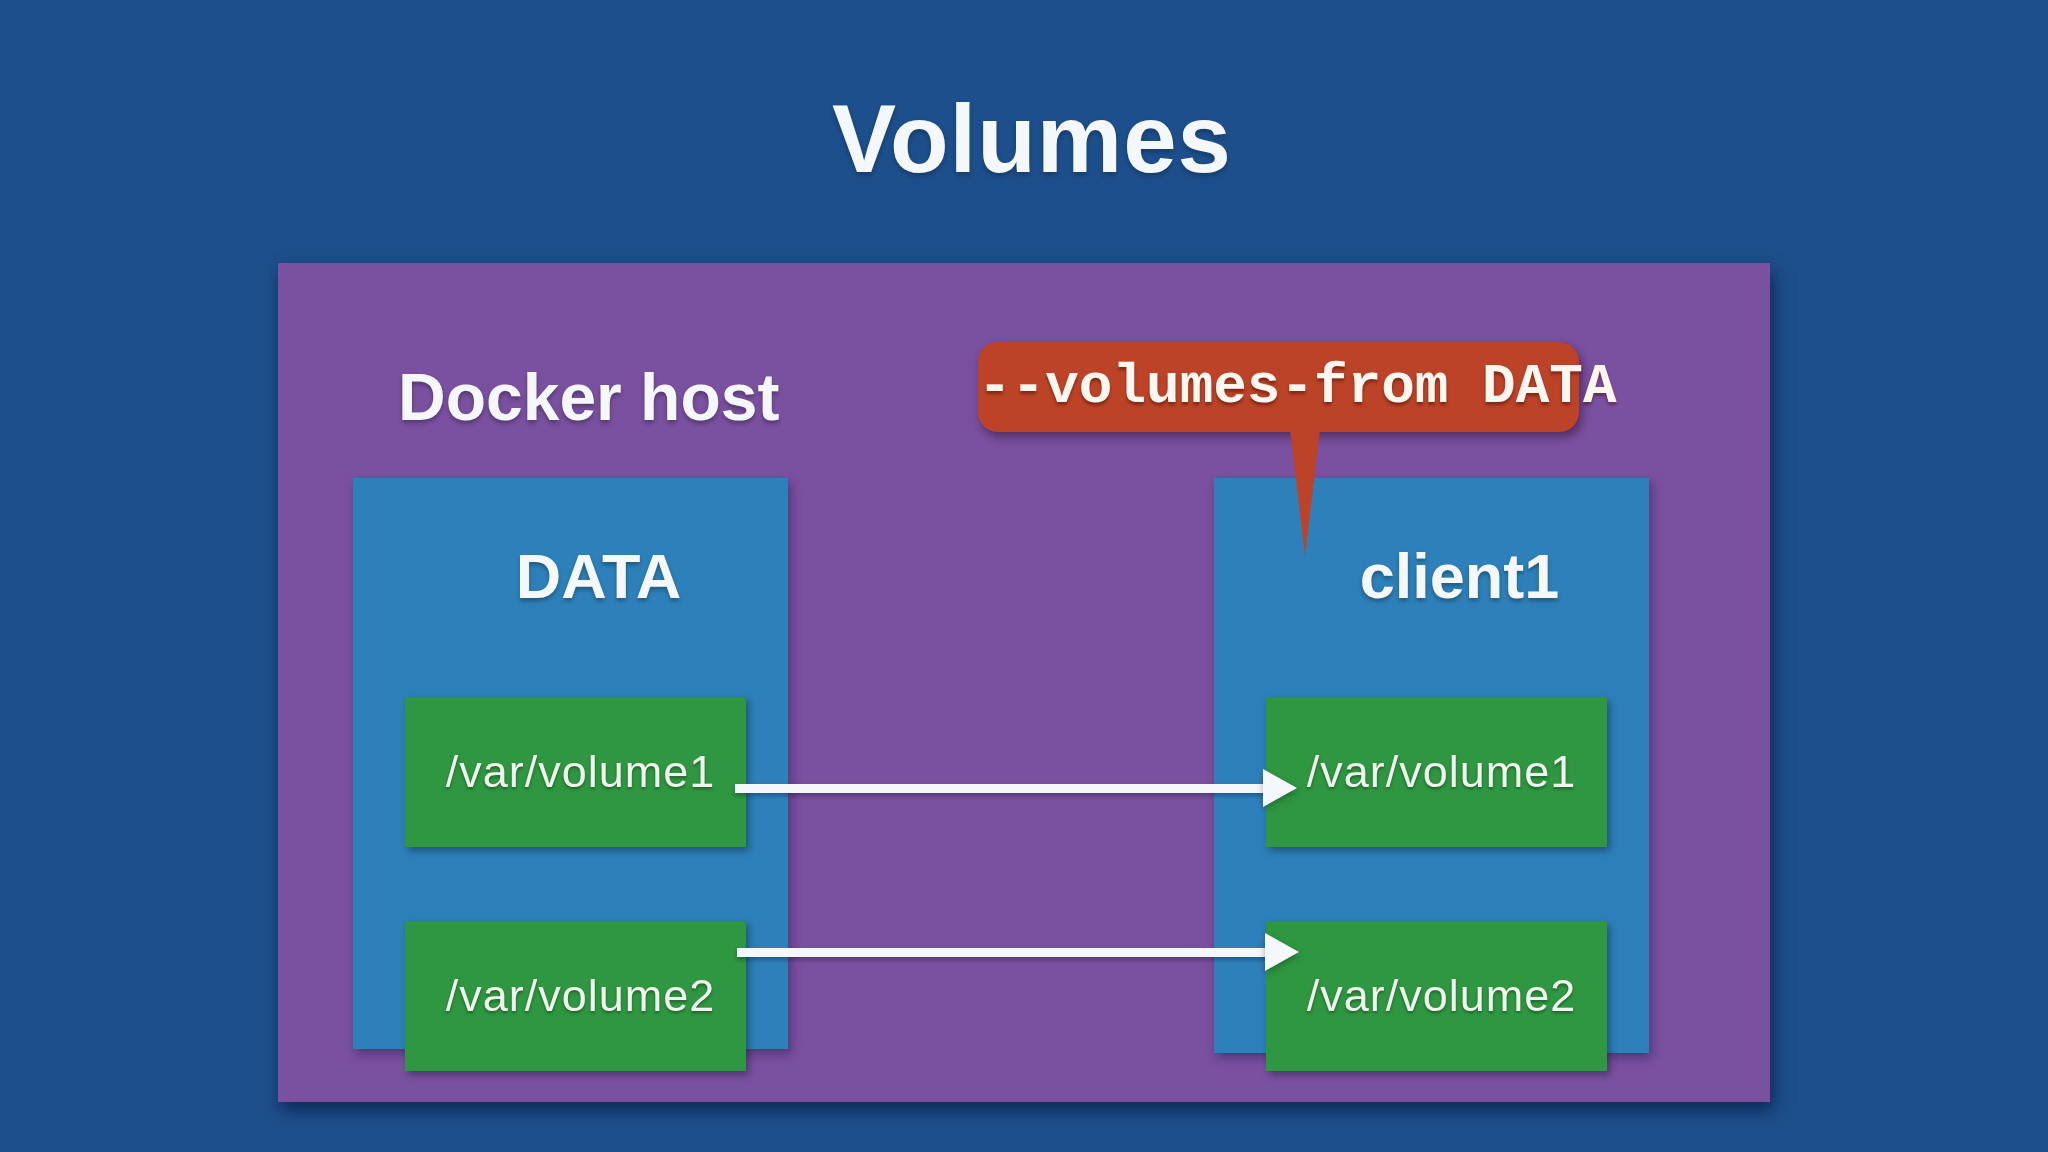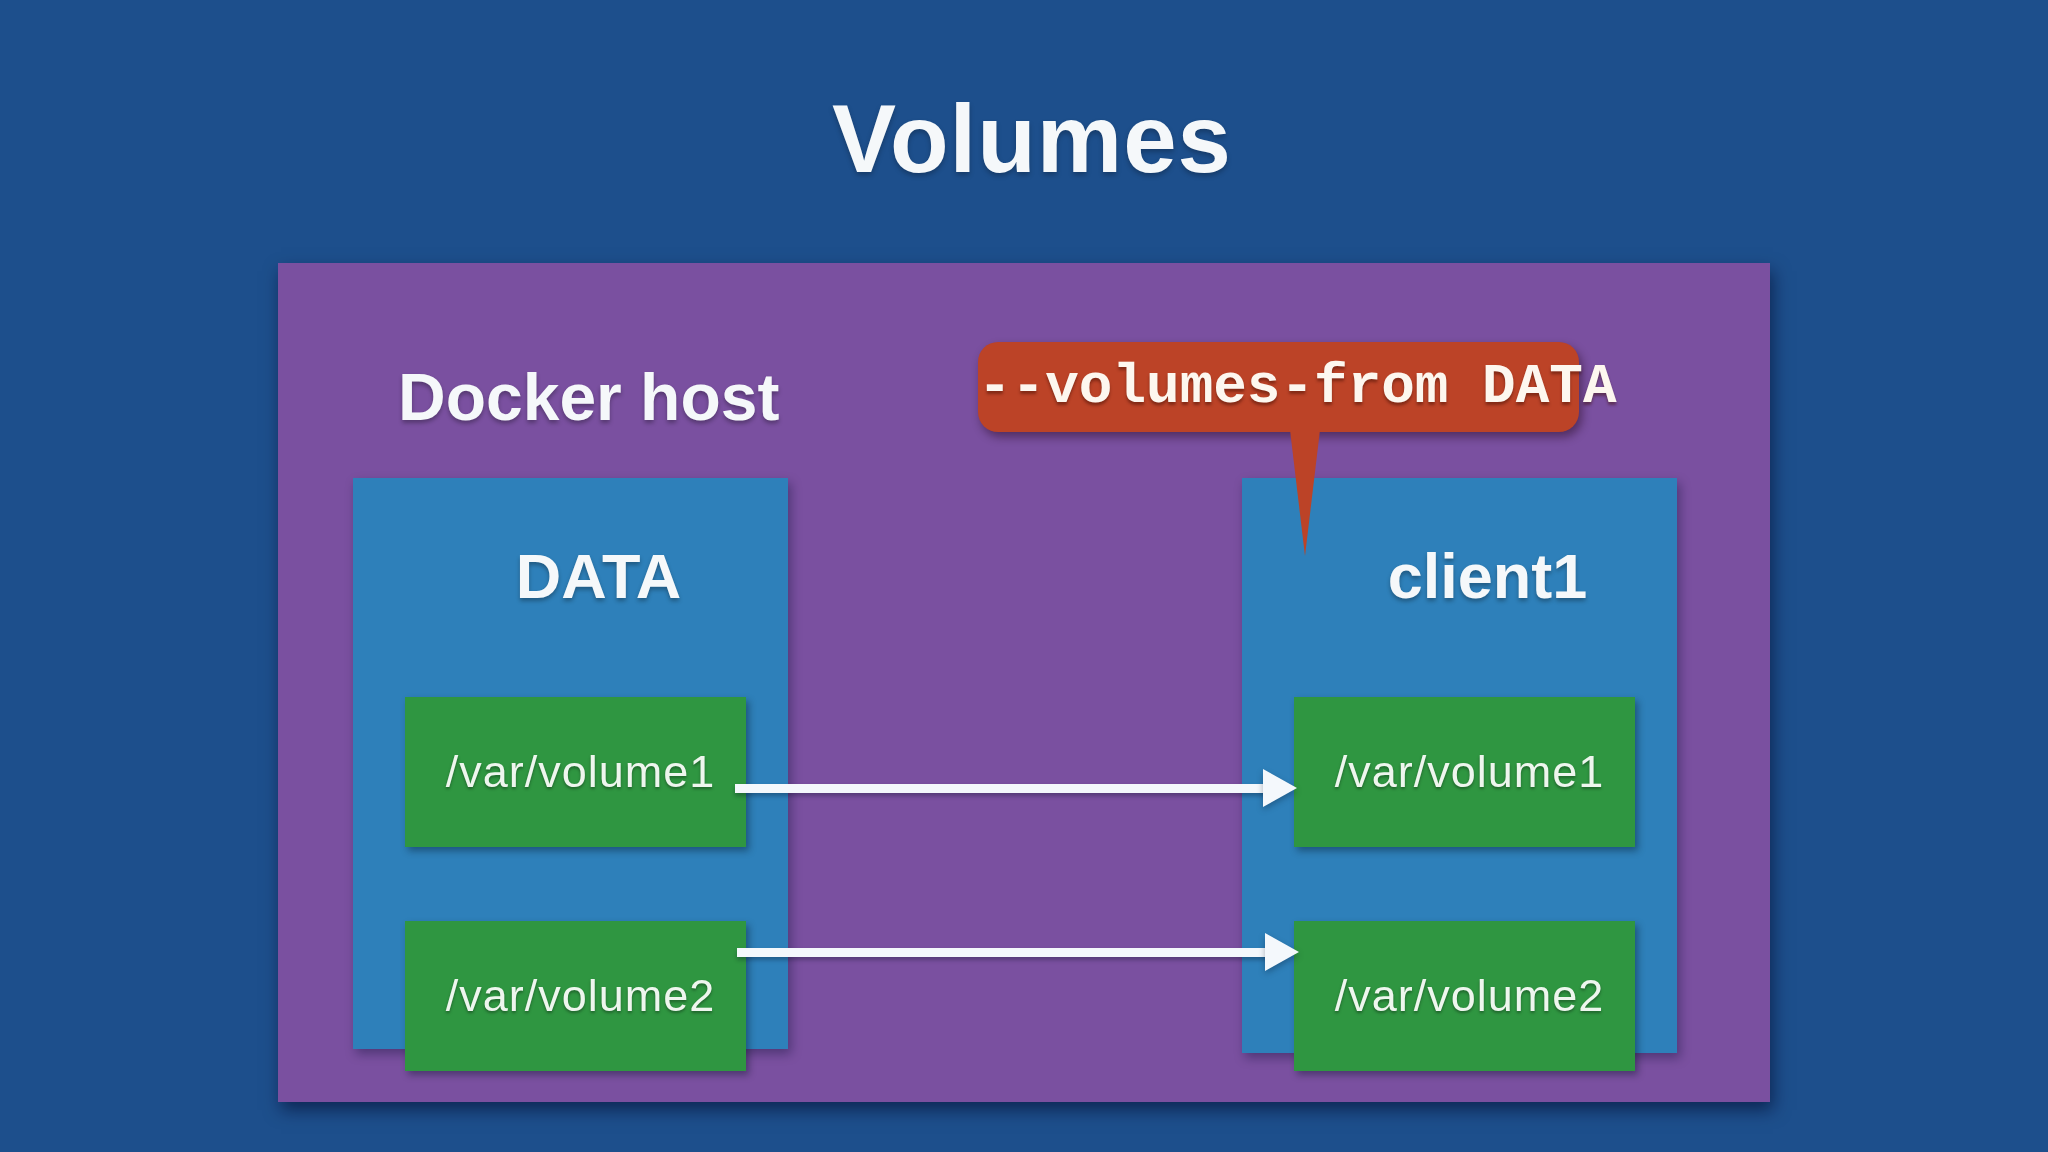--- a/index.html
+++ b/index.html
@@ -49,21 +49,21 @@
 
   .container {
     position: absolute;
     top: 215px;
     width: 435px;
     height: 571px;
     background: var(--container, #2e80ba);
     box-shadow: 3px 5px 10px rgba(0, 10, 40, 0.35);
   }
   .container--data   { left: 75px;  }
-  .container--client { left: 964px; height: 575px; }
+  .container--client { left: 936px; height: 575px; }
 
   .container-title {
     position: absolute;
     top: 62px;
     left: 0;
     width: 100%;
     text-align: center;
     font-size: 63px;
     font-weight: 700;
     color: var(--text, #f5f8fa);

